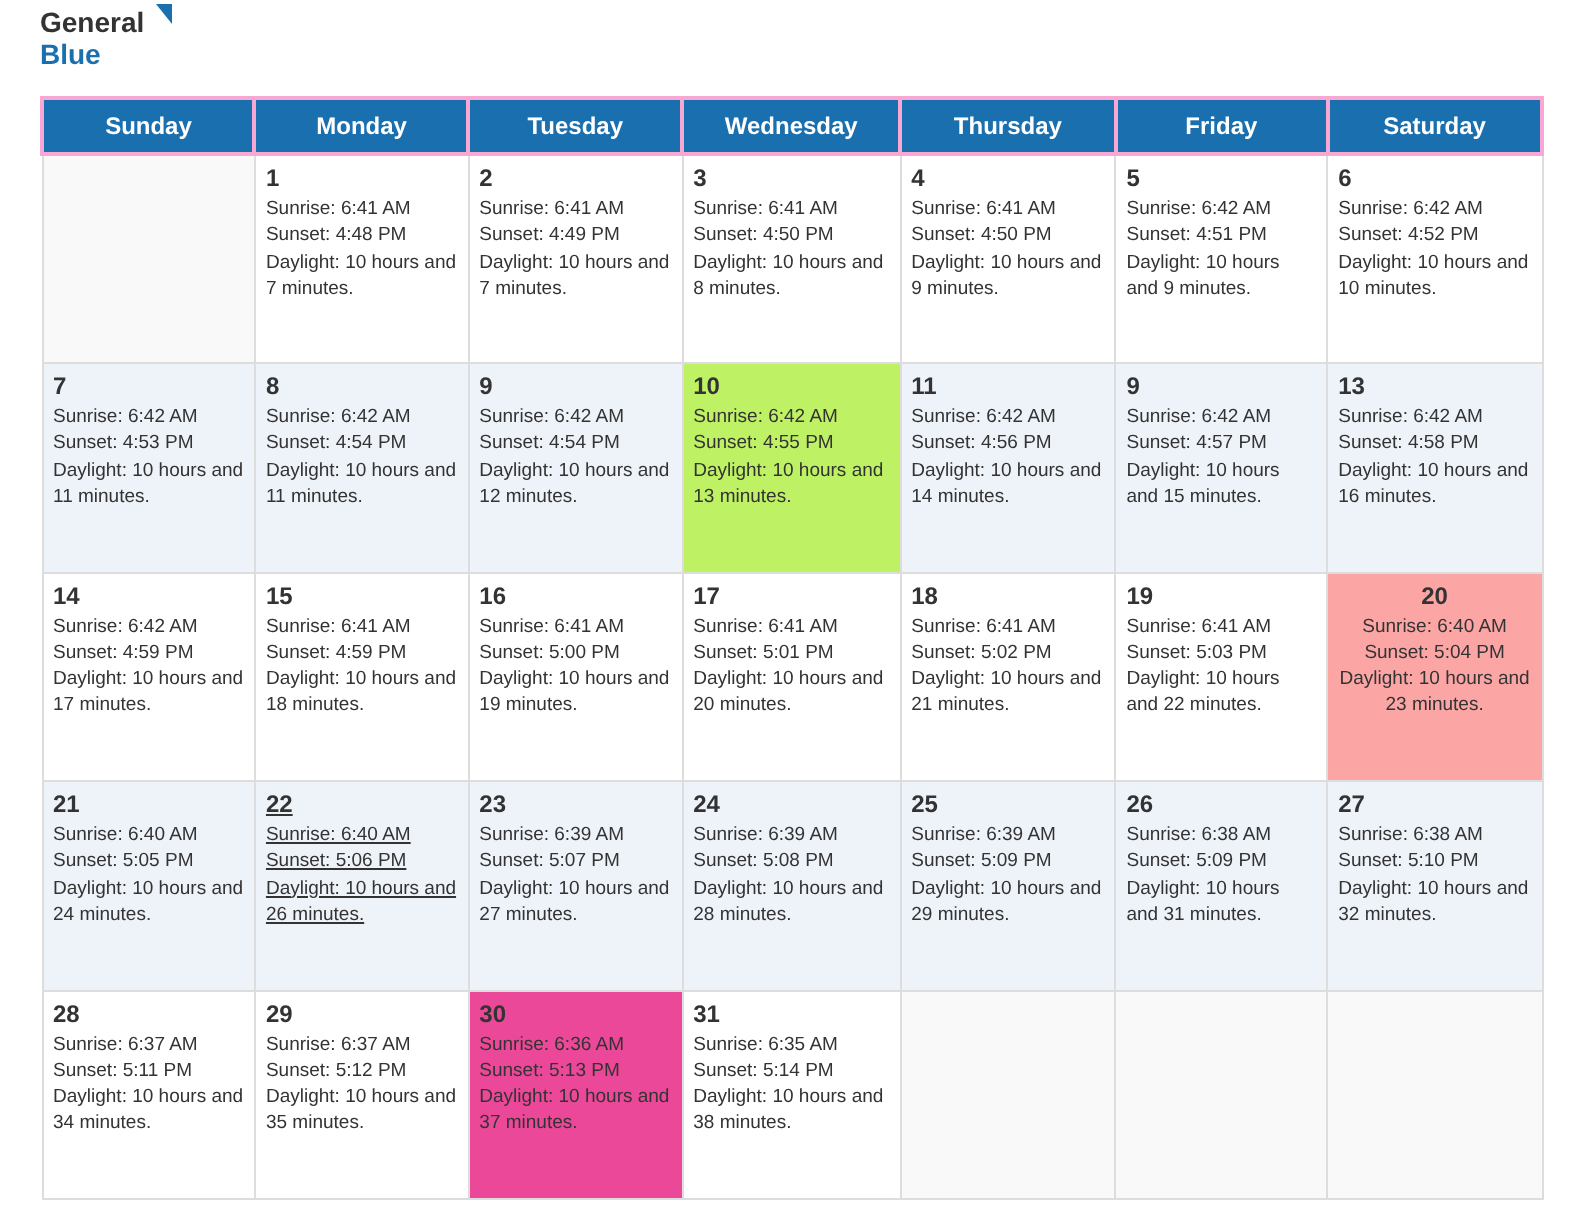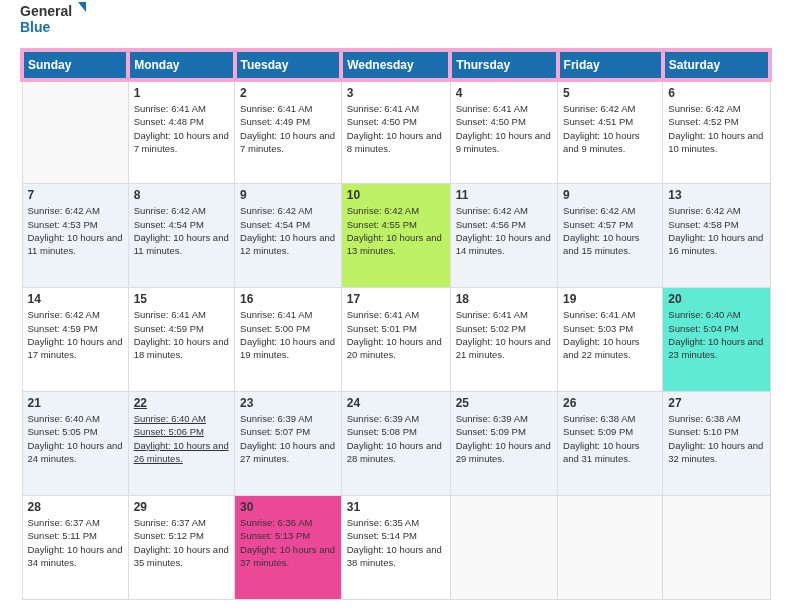--- a/index.html
+++ b/index.html
@@ -46,22 +46,22 @@
       width: 100%;
       border-collapse: collapse;
       flex: 1;
     }
     .calendar-table th {
       background: #1a6faf;
       color: #fff;
       font-size: 12px;
       font-weight: bold;
       padding: 6px 4px;
-      text-align: left;
-      border: 4px solid #f9a8d4;
+      text-align: center;
+      border: 2px solid #f9a8d4;
     }
     .calendar-table td {
       border: 1px solid #ddd;
       vertical-align: top;
       padding: 4px 5px;
       font-size: 10px;
       color: #333;
       width: 113px;
       height: 88px;
       background: #fff;
@@ -137,21 +137,21 @@
           <td style="background: rgb(238, 243, 250);"><span class="day-num">9</span><span class="day-info">Sunrise: 6:42 AM<br>Sunset: 4:57 PM<br>Daylight: 10 hours and 15 minutes.</span></td>
           <td style="background: rgb(238, 243, 250);"><span class="day-num">13</span><span class="day-info">Sunrise: 6:42 AM<br>Sunset: 4:58 PM<br>Daylight: 10 hours and 16 minutes.</span></td>
         </tr>
         <tr>
           <td style="background: rgb(255, 255, 255);"><span class="day-num">14</span><span class="day-info">Sunrise: 6:42 AM<br>Sunset: 4:59 PM<br>Daylight: 10 hours and 17 minutes.</span></td>
           <td style="background: rgb(255, 255, 255);"><span class="day-num">15</span><span class="day-info">Sunrise: 6:41 AM<br>Sunset: 4:59 PM<br>Daylight: 10 hours and 18 minutes.</span></td>
           <td style="background: rgb(255, 255, 255);"><span class="day-num">16</span><span class="day-info">Sunrise: 6:41 AM<br>Sunset: 5:00 PM<br>Daylight: 10 hours and 19 minutes.</span></td>
           <td style="background: rgb(255, 255, 255);"><span class="day-num">17</span><span class="day-info">Sunrise: 6:41 AM<br>Sunset: 5:01 PM<br>Daylight: 10 hours and 20 minutes.</span></td>
           <td style="background: rgb(255, 255, 255);"><span class="day-num">18</span><span class="day-info">Sunrise: 6:41 AM<br>Sunset: 5:02 PM<br>Daylight: 10 hours and 21 minutes.</span></td>
           <td style="background: rgb(255, 255, 255);"><span class="day-num">19</span><span class="day-info">Sunrise: 6:41 AM<br>Sunset: 5:03 PM<br>Daylight: 10 hours and 22 minutes.</span></td>
-          <td style="background: #5eead4;"><span class="day-num">20</span><span class="day-info">Sunrise: 6:40 AM<br>Sunset: 5:04 PM<br>Daylight: 10 hours and 23 minutes.</span></td>
+          <td style="background: #fca5a5; text-align: center;"><span class="day-num">20</span><span class="day-info">Sunrise: 6:40 AM<br>Sunset: 5:04 PM<br>Daylight: 10 hours and 23 minutes.</span></td>
         </tr>
         <tr>
           <td style="background: rgb(238, 243, 250);"><span class="day-num">21</span><span class="day-info">Sunrise: 6:40 AM<br>Sunset: 5:05 PM<br>Daylight: 10 hours and 24 minutes.</span></td>
           <td style="background: rgb(238, 243, 250); text-decoration: underline;"><span class="day-num">22</span><span class="day-info">Sunrise: 6:40 AM<br>Sunset: 5:06 PM<br>Daylight: 10 hours and 26 minutes.</span></td>
           <td style="background: rgb(238, 243, 250); margin-left: 25px;"><span class="day-num">23</span><span class="day-info">Sunrise: 6:39 AM<br>Sunset: 5:07 PM<br>Daylight: 10 hours and 27 minutes.</span></td>
           <td style="background: rgb(238, 243, 250);"><span class="day-num">24</span><span class="day-info">Sunrise: 6:39 AM<br>Sunset: 5:08 PM<br>Daylight: 10 hours and 28 minutes.</span></td>
           <td style="background: rgb(238, 243, 250);"><span class="day-num">25</span><span class="day-info">Sunrise: 6:39 AM<br>Sunset: 5:09 PM<br>Daylight: 10 hours and 29 minutes.</span></td>
           <td style="background: rgb(238, 243, 250);"><span class="day-num">26</span><span class="day-info">Sunrise: 6:38 AM<br>Sunset: 5:09 PM<br>Daylight: 10 hours and 31 minutes.</span></td>
           <td style="background: rgb(238, 243, 250); margin-left: 36px;"><span class="day-num">27</span><span class="day-info">Sunrise: 6:38 AM<br>Sunset: 5:10 PM<br>Daylight: 10 hours and 32 minutes.</span></td>
         </tr>

